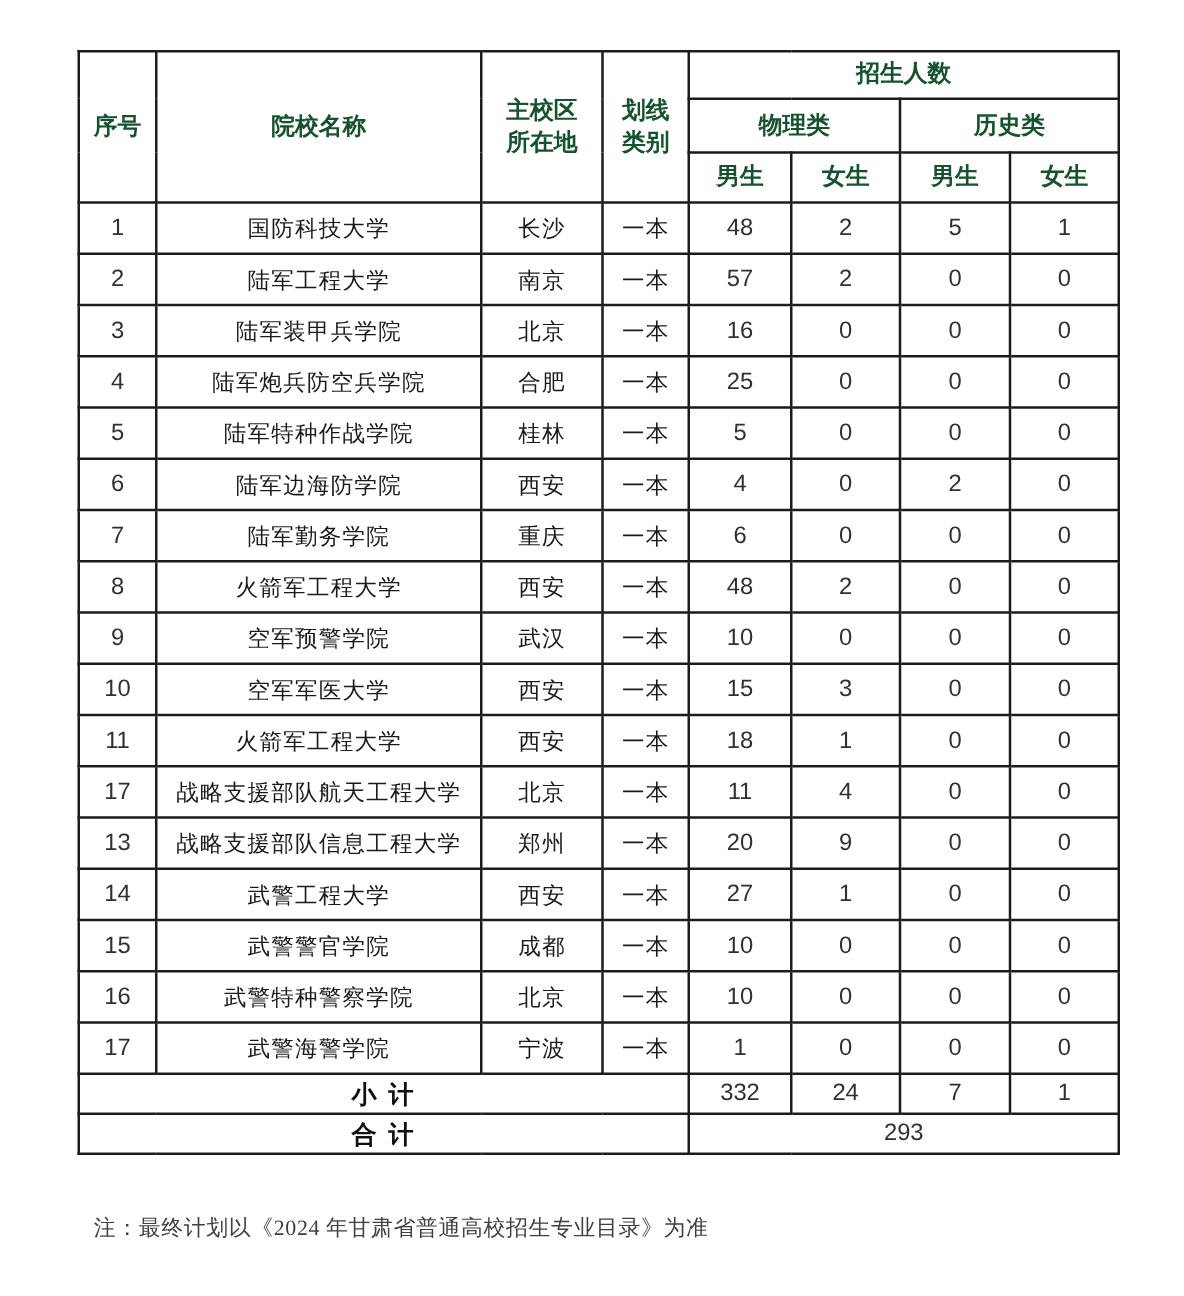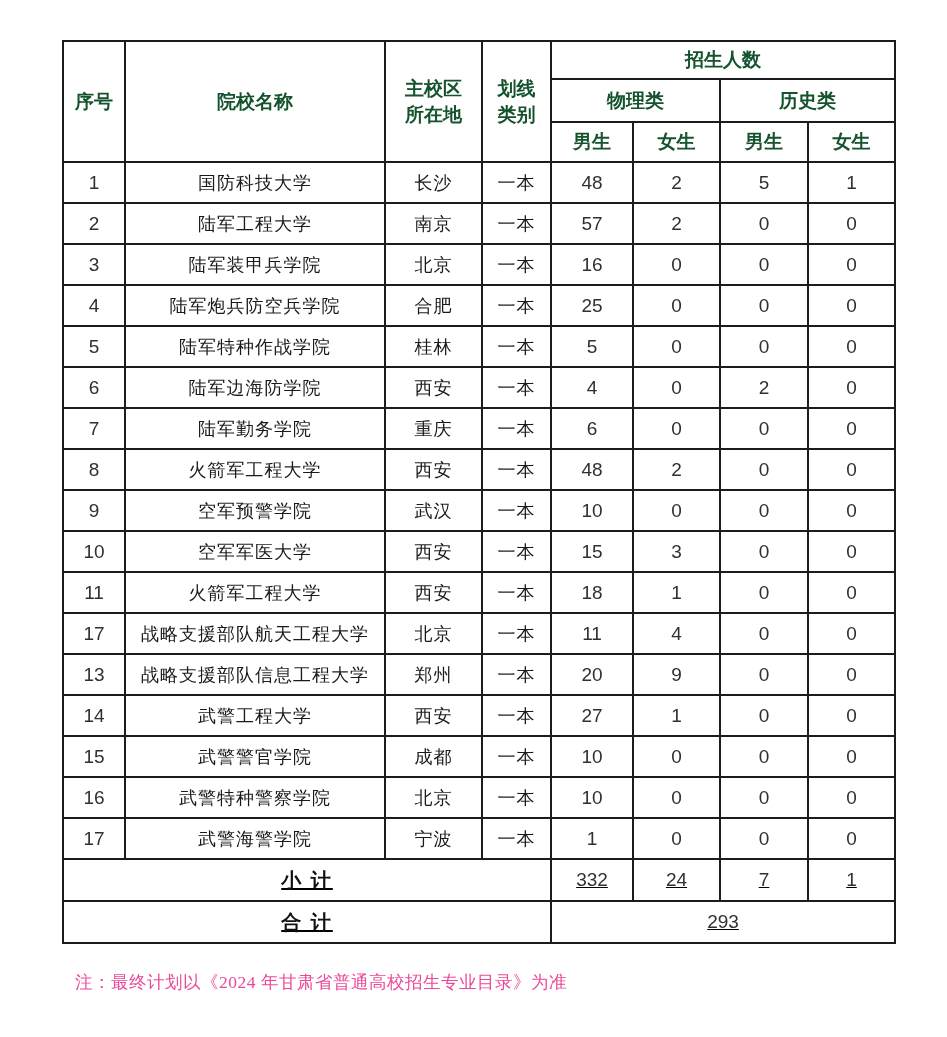--- a/index.html
+++ b/index.html
@@ -51,36 +51,36 @@
     font-weight: normal;
     color: #303030;
   }
   td.cname {
     font-family: Liberation Sans, sans-serif;
     font-size: 18px;
     color: #1a1a1a;
     letter-spacing: 1px;
   }
   
-  tr.sumrow { height: 42px; text-decoration: underline; }
+  tr.sumrow { height: 32px; }
   td.sumlabel {
     font-family: "Liberation Sans", "DejaVu Sans", sans-serif;
     font-weight: bold;
     font-size: 20px;
     color: #111111;
     letter-spacing: 2px;
   }
   
   .footnote {
     position: absolute;
     left: 75px;
     top: 970px;
     font-family: "Liberation Serif", "DejaVu Serif", serif;
     font-size: 17.5px;
-    color: #ec4899;
+    color: #404040;
     letter-spacing: 0.5px;
   }
 </style>
 </head>
 <body>
 
 <div class="page">
 
   <table class="enroll">
     <colgroup>

